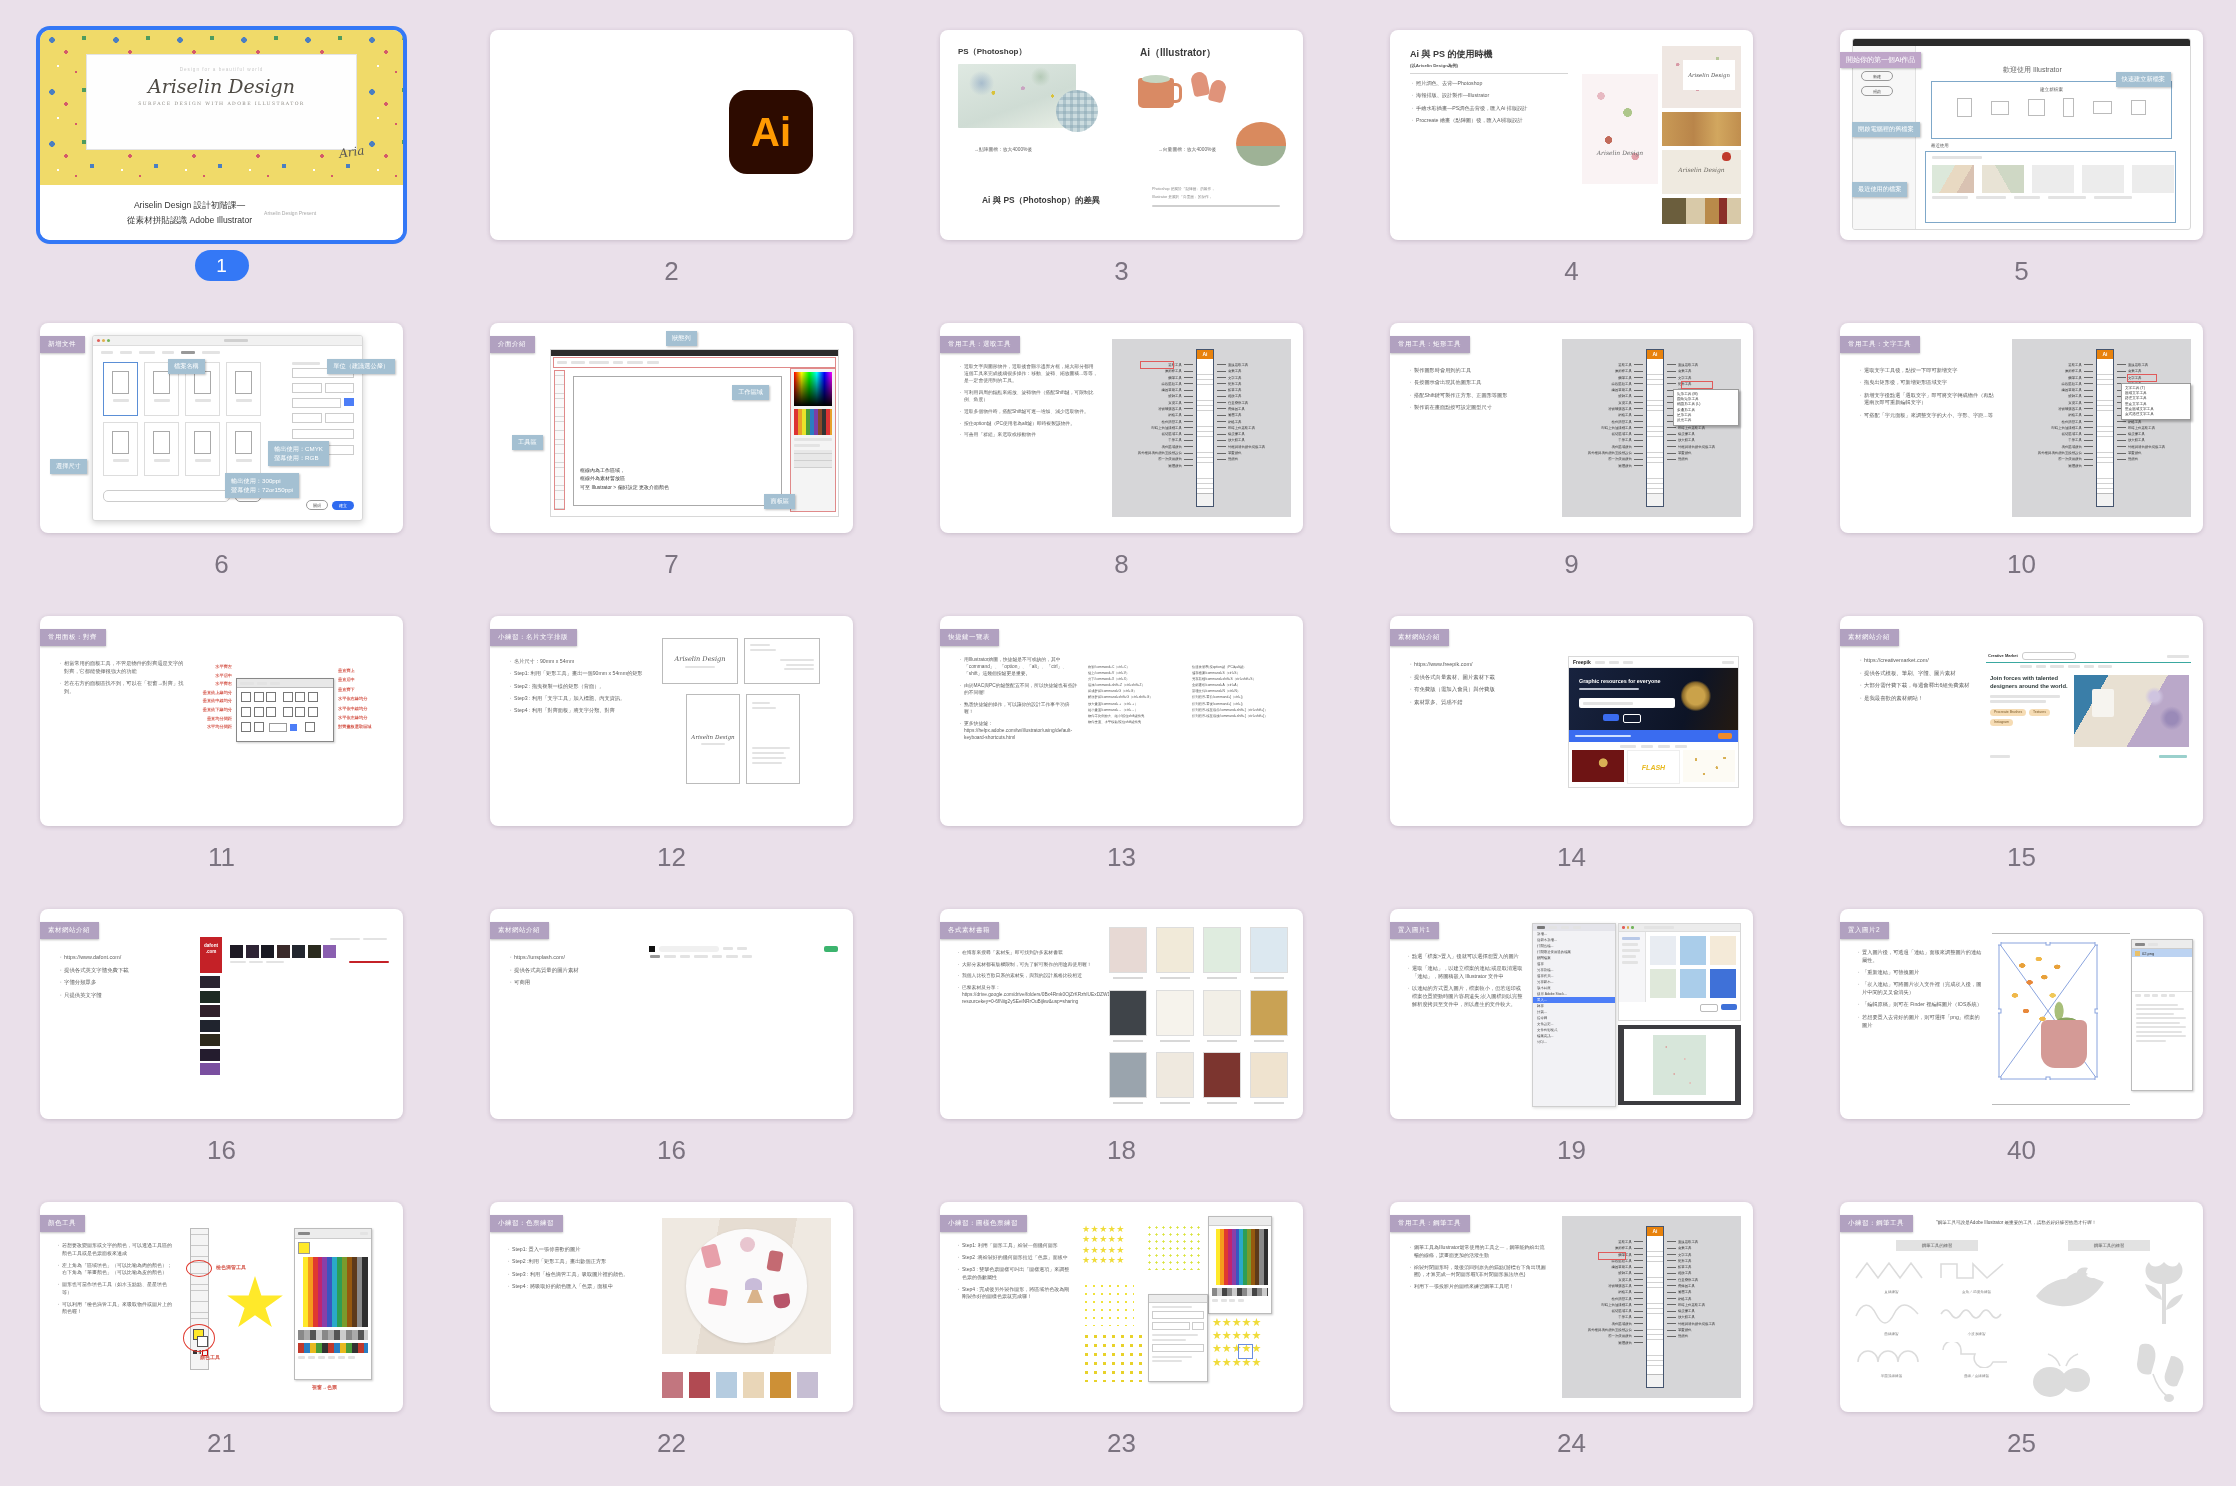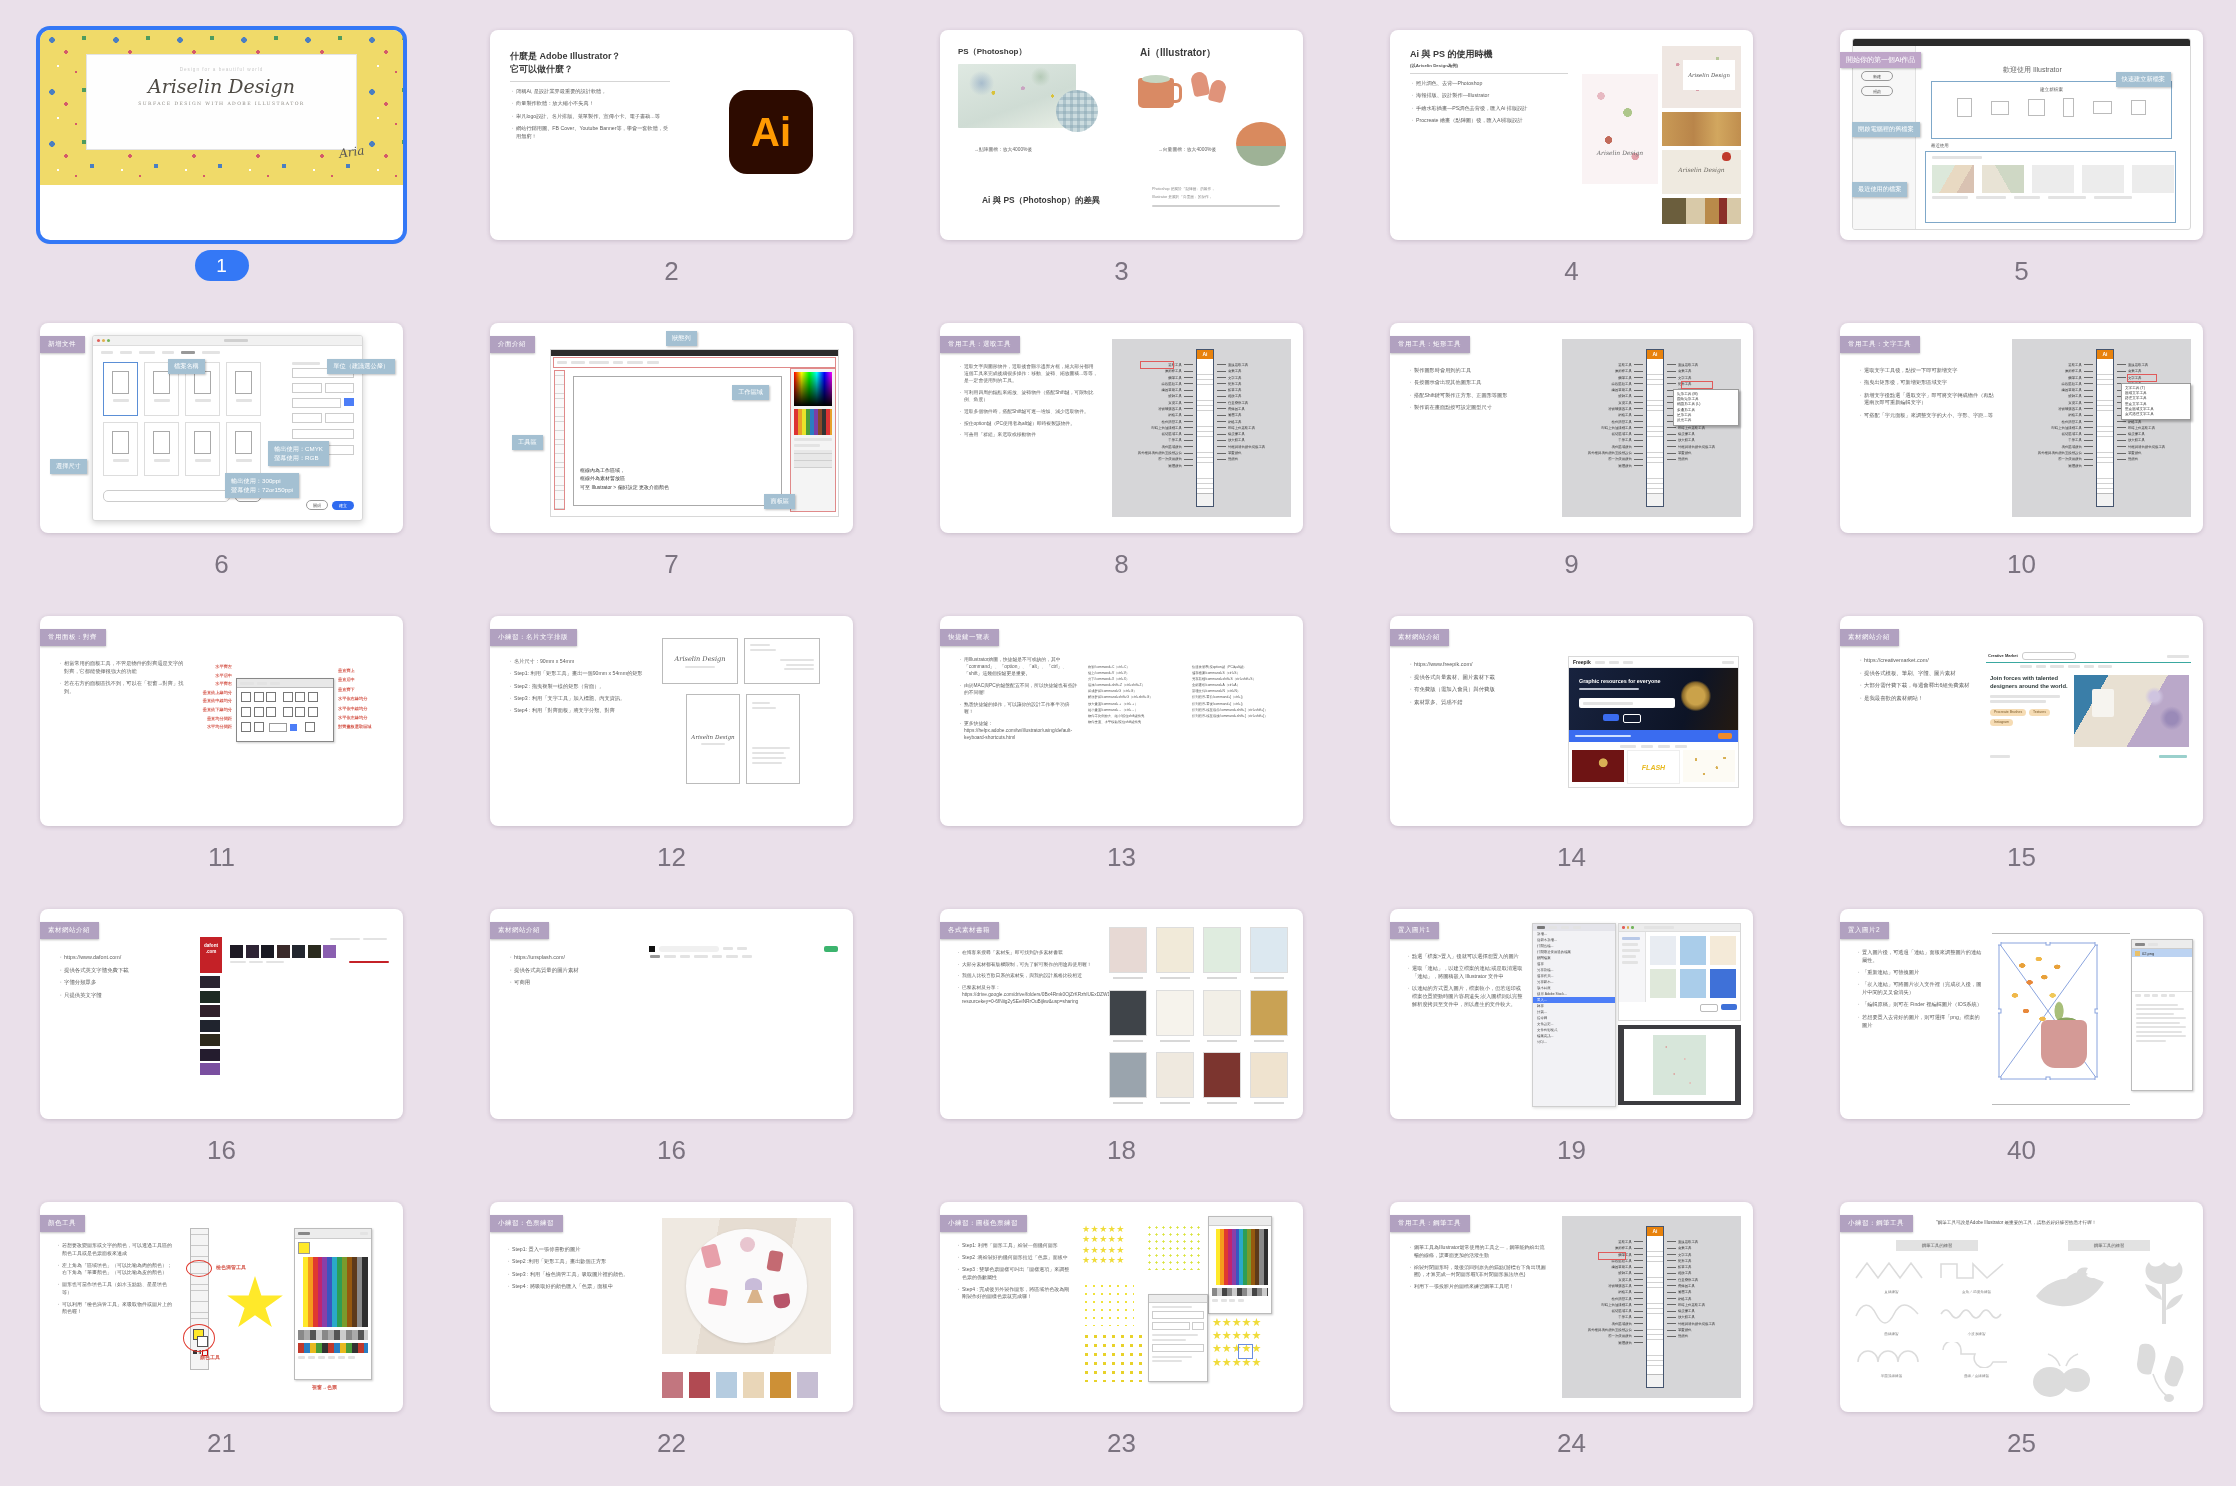--- a/index.html
+++ b/index.html
@@ -75,39 +75,35 @@
           radial-gradient(circle 3px at 18px 36px,#fff 45%,transparent 50%),
           radial-gradient(circle 5px at 52px 32px,#4a7ec2 45%,transparent 50%),
           radial-gradient(circle 3px at 36px 42px,#d45a6a 45%,transparent 50%);
         background-size:64px 52px;"></div>
       <div class="abs" style="left:46px;top:24px;right:46px;height:94px;background:#fefefe;border:1px solid #e4e4e4;text-align:center;">
         <div style="font-size:4.6px;color:#c9c9c9;letter-spacing:1px;margin-top:12px;">Design for a beautiful world</div>
         <div class="script" style="font-size:19px;color:#4e4a44;margin-top:3px;">Ariselin Design</div>
         <div style="font-size:4.6px;color:#8f8c86;letter-spacing:1.4px;margin-top:4px;font-family:'DejaVu Serif',serif;">SURFACE DESIGN WITH ADOBE ILLUSTRATOR</div>
         <div class="script" style="position:absolute;right:-8px;bottom:-10px;font-size:12px;color:#555;transform:rotate(-8deg);">Aria</div>
       </div>
+      <div class="abs" style="left:0;right:0;bottom:0;height:55px;background:#fff;display:flex;align-items:center;justify-content:center;gap:12px;">
+        <div style="text-align:center;">
+          <div class="h" style="font-size:8.6px;font-weight:normal;color:#333;">Ariselin Design 設計初階課—</div>
+          <div class="h" style="font-size:8.6px;font-weight:normal;color:#333;margin-top:3px;">從素材拼貼認識 Adobe Illustrator</div>
+        </div>
+        <div style="font-size:5px;color:#a9a9a9;">Ariselin Design Present</div>
+      </div>
     </div>
     <div class="badge">
         <span>1</span>
       </div>
   </div>
 
   <div class="cell">
     <div class="slide">
-      <div class="abs" style="left:20px;top:20px;width:160px;">
-        <div class="h">什麼是 Adobe Illustrator？</div>
-        <div class="h">它可以做什麼？</div>
-        <div class="hr"></div>
-        <ul class="b">
-            <li>簡稱Ai, 是設計業界最重要的設計軟體，</li>
-            <li>向量製作軟體：放大縮小不失真！</li>
-            <li>舉凡logo設計、名片排版、菜單製作、宣傳小卡、電子書籍...等</li>
-            <li>網站行銷用圖、FB Cover、Youtube Banner等，學會一套軟體，受用無窮！</li>
-          </ul>
-      </div>
       <div class="abs" style="right:40px;top:60px;width:84px;height:84px;background:#2d0b00;border-radius:18px;display:flex;align-items:center;justify-content:center;">
         <span style="color:#ff9a02;font-size:40px;font-weight:bold;">Ai</span>
       </div>
     </div>
     <div class="num">2</div>
   </div>
 
   <div class="cell">
     <div class="slide">
       <div class="abs h" style="left:18px;top:16px;font-size:8px;">PS（Photoshop）</div>

